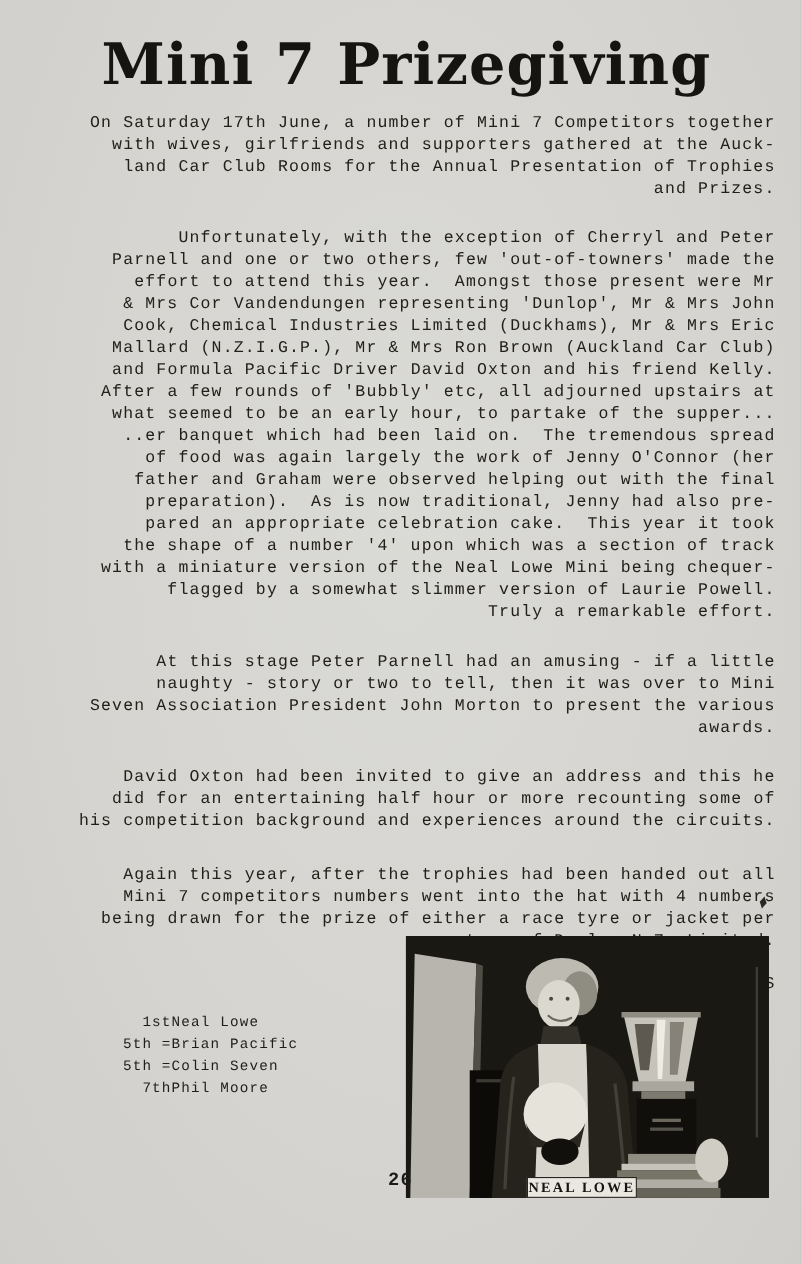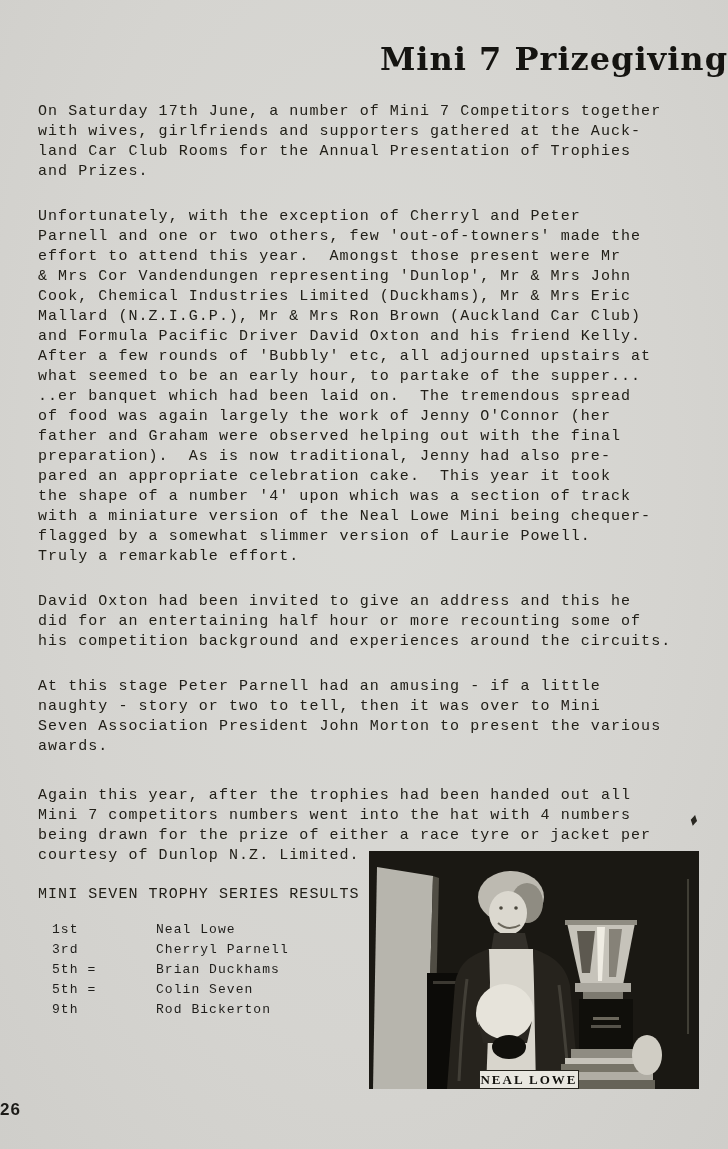--- a/index.html
+++ b/index.html
@@ -8,29 +8,29 @@
     width:728px;height:1149px;
     margin:0 auto;
     background:#d7d6d2;
     background-image:radial-gradient(ellipse at 50% 40%, #dadad6 0%, #d5d4d0 60%, #cfceca 100%);
     overflow:hidden;
     font-family:"Liberation Mono", monospace;
     color:#1f1e1b;
   }
   .title{
     margin:30px 0 0 11px;
-    text-align:right;
+    text-align:center;
     font-family:"DejaVu Serif", serif;
     font-weight:bold;
-    font-size:32px;
+    font-size:52px;
     line-height:58px;
     letter-spacing:1px;
     color:#151411;
   }
-  .content{ padding:0 23px 0 38px; }
+  .content{ padding:0 23px 0 38px;text-align:right; }
   .para{
     font-family:"Liberation Mono", monospace;
     font-size:15px;
     line-height:20px;
     letter-spacing:1.05px;
     white-space:pre;
     margin:25px 0 0 0;
     color:#222019;
   }
   .para.first{ margin-top:14px; }
@@ -65,23 +65,23 @@
     font-size:13px;
     letter-spacing:2px;
     color:#14130f;
   }
   .ornament{
     position:absolute; left:688px; top:810px;
     font-size:19px; color:#2a2822;
     transform:rotate(12deg) scaleX(0.72);
   }
   .page-number{
-    position:absolute; left:0; top:1100px; width:100%;
-    text-align:left;
-    font-family:Liberation Sans, sans-serif;
+    position:absolute; left:0; top:1064px; width:100%;
+    text-align:center;
+    font-family:Liberation Mono, monospace;
     font-weight:bold;
     font-size:17px;
     letter-spacing:1px;
     color:#1c1b18;
   }
 </style>
 </head>
 <body>
 
 <div class="page">
@@ -104,54 +104,50 @@
 what seemed to be an early hour, to partake of the supper...
 ..er banquet which had been laid on.  The tremendous spread
 of food was again largely the work of Jenny O'Connor (her
 father and Graham were observed helping out with the final
 preparation).  As is now traditional, Jenny had also pre-
 pared an appropriate celebration cake.  This year it took
 the shape of a number '4' upon which was a section of track
 with a miniature version of the Neal Lowe Mini being chequer-
 flagged by a somewhat slimmer version of Laurie Powell.
 Truly a remarkable effort.</pre>
-    <pre class="para">David Oxton had been invited to give an address and this he
-did for an entertaining half hour or more recounting some of
-his competition background and experiences around the circuits.</pre>
     <pre class="para">At this stage Peter Parnell had an amusing - if a little
 naughty - story or two to tell, then it was over to Mini
 Seven Association President John Morton to present the various
 awards.</pre>
+    <pre class="para">David Oxton had been invited to give an address and this he
+did for an entertaining half hour or more recounting some of
+his competition background and experiences around the circuits.</pre>
     <pre class="para p5">Again this year, after the trophies had been handed out all
 Mini 7 competitors numbers went into the hat with 4 numbers
 being drawn for the prize of either a race tyre or jacket per
 courtesy of Dunlop N.Z. Limited.</pre>
 
     <div class="results-heading">MINI SEVEN TROPHY SERIES RESULTS</div>
 
     <div class="results-list">
       <div class="result-row">
         <span class="result-rank">1st</span>
         <span class="result-name">Neal Lowe</span>
       </div>
       <div class="result-row">
-        <span class="result-rank">3rd</span>
-        <span class="result-name">Cherryl Parnell</span>
-      </div>
-      <div class="result-row">
         <span class="result-rank">5th =</span>
-        <span class="result-name">Brian Duckhams</span>
+        <span class="result-name">Brian Pacific</span>
       </div>
       <div class="result-row">
         <span class="result-rank">5th =</span>
         <span class="result-name">Colin Seven</span>
       </div>
       <div class="result-row">
-        <span class="result-rank">9th</span>
-        <span class="result-name">Rod Bickerton</span>
+        <span class="result-rank">7th</span>
+        <span class="result-name">Phil Moore</span>
       </div>
     </div>
   </div>
 
   <span class="ornament">♦</span>
 
   <div class="photo">
     <svg viewBox="0 0 330 238" aria-hidden="true">
 
       <rect x="0" y="0" width="330" height="238" fill="#1a1813"></rect>

